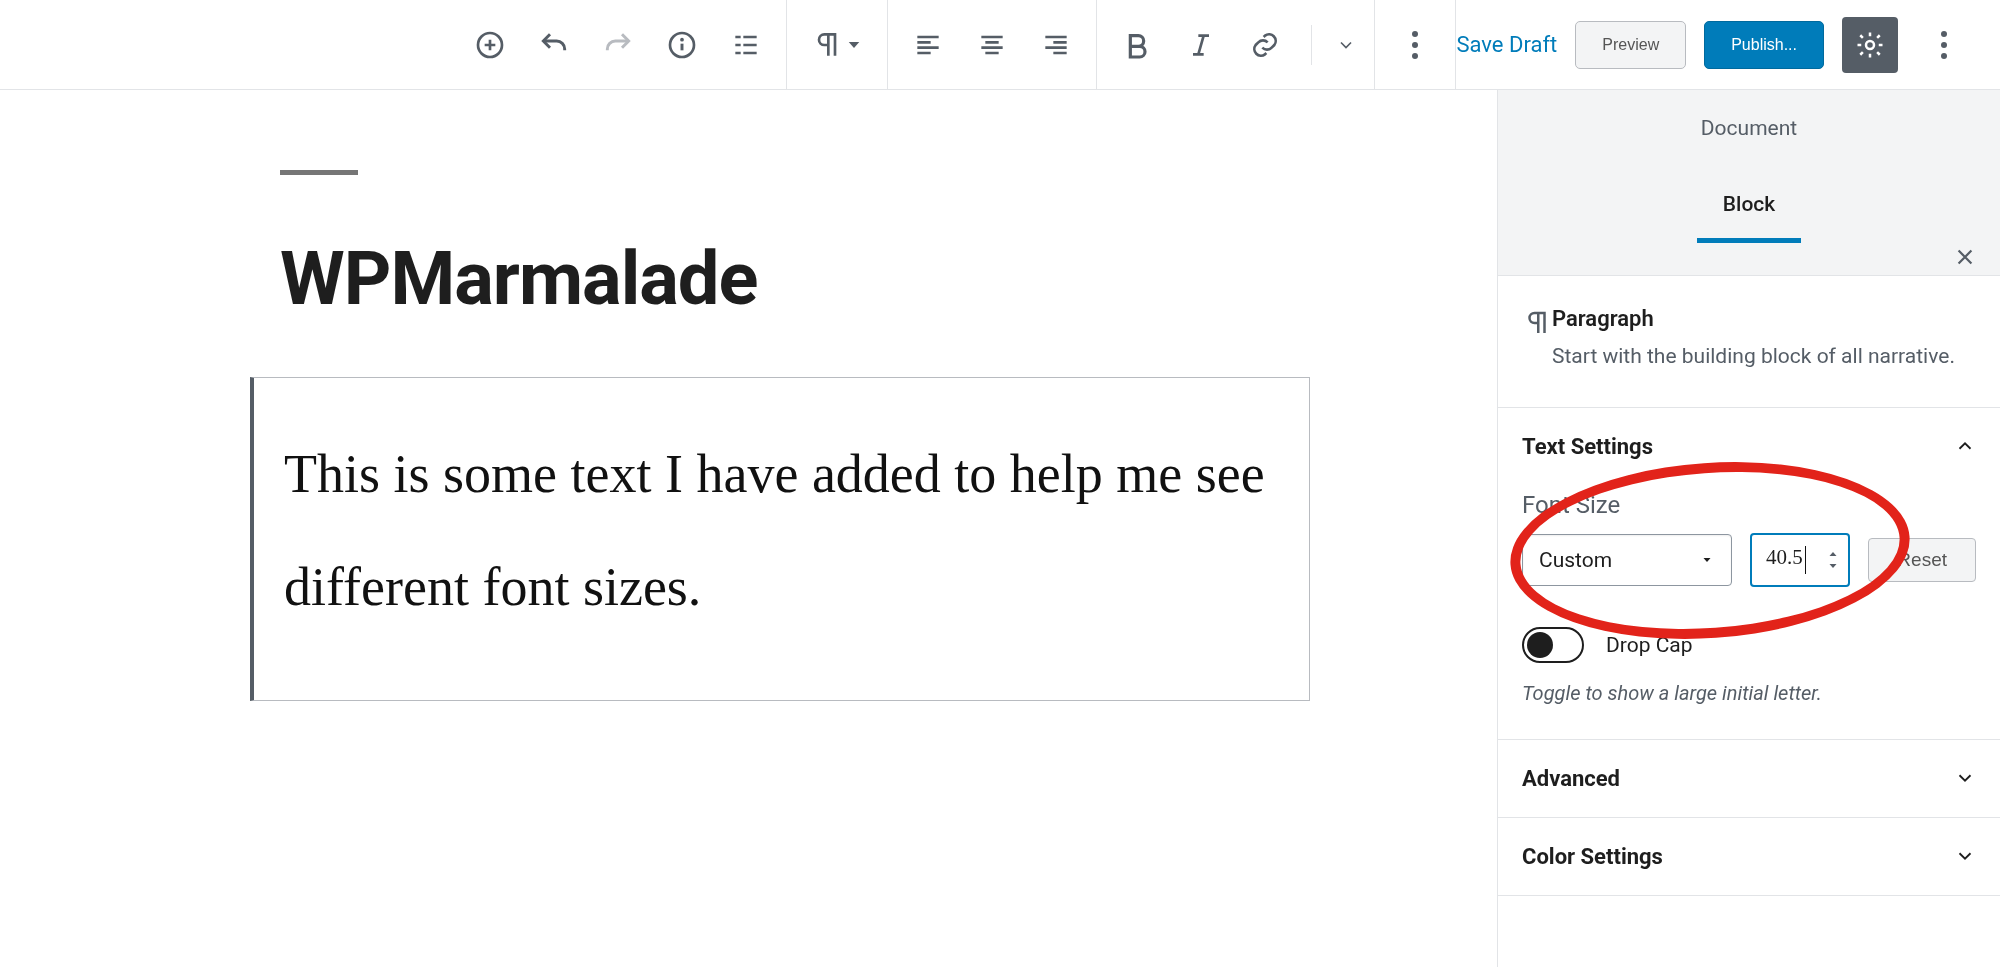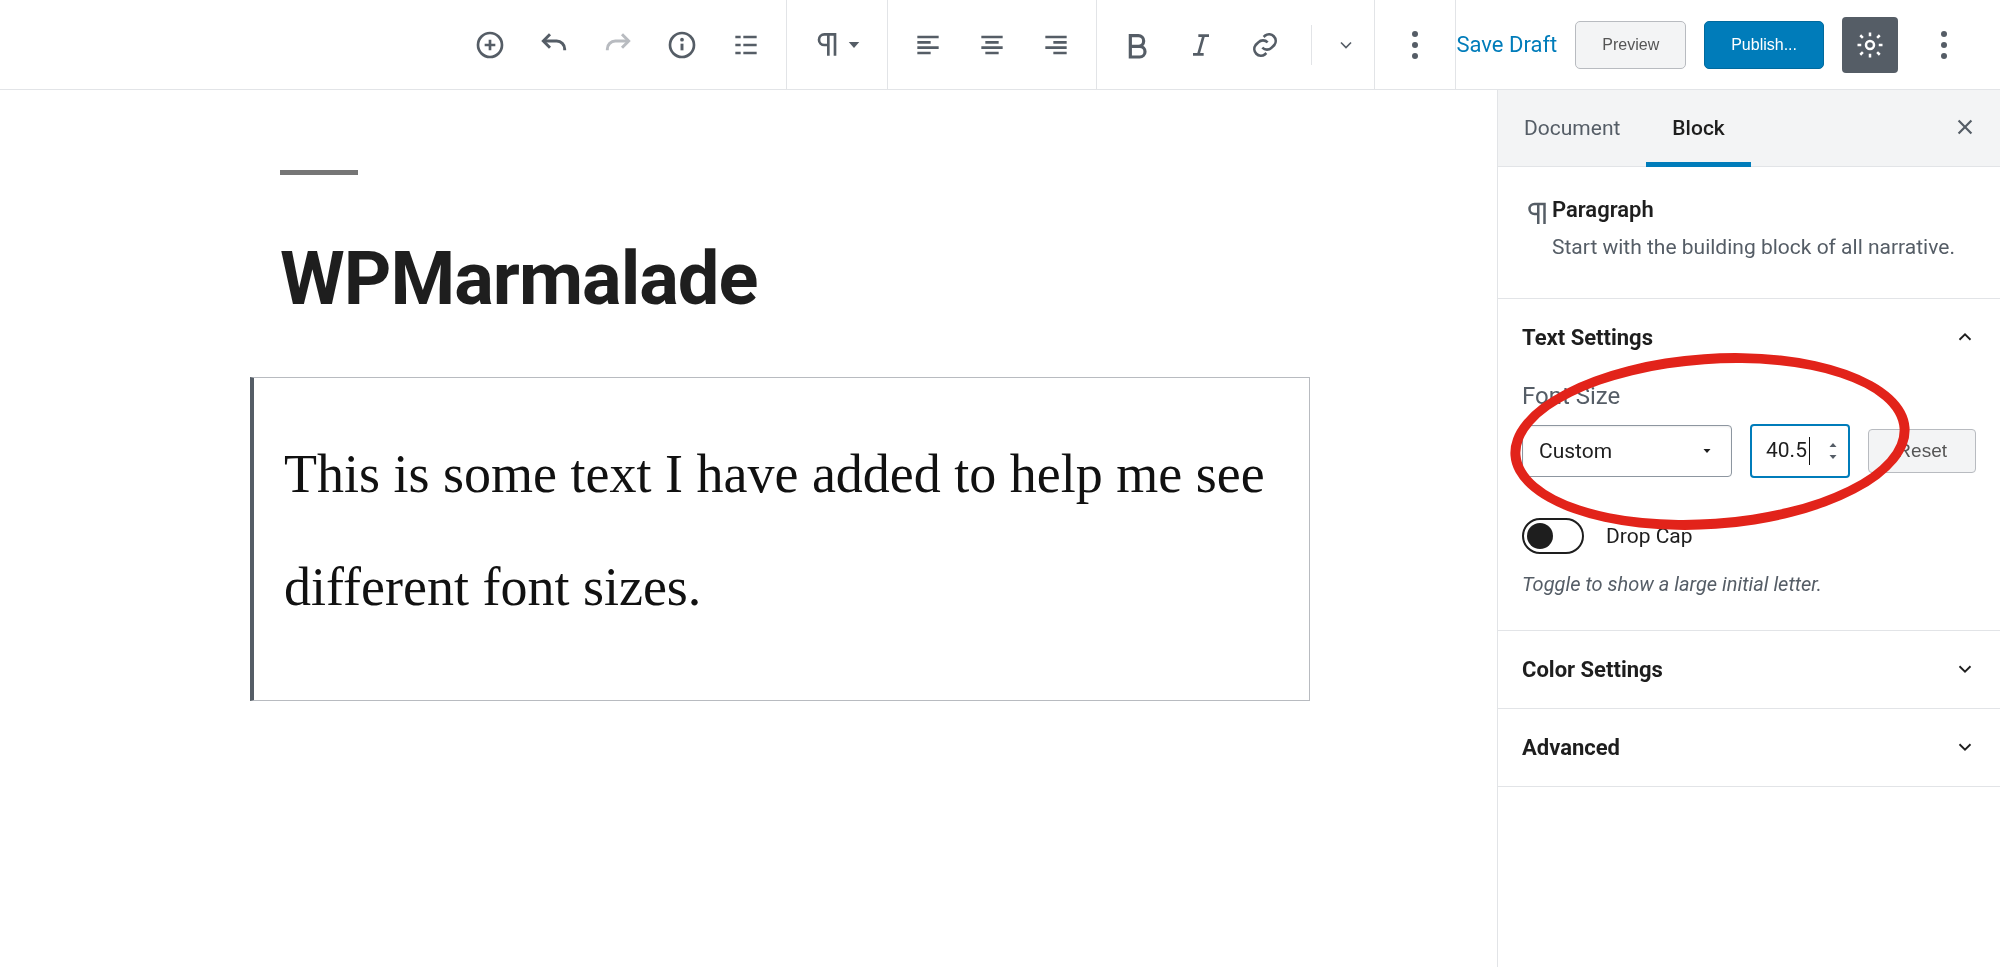--- a/index.html
+++ b/index.html
@@ -130,20 +130,21 @@
     display: flex;
     flex-direction: column;
     font-size: 21px;
   }
   .side-tabs {
     display: flex;
     align-items: center;
     background:#f3f4f5;
     border-bottom:1px solid #e2e4e7;
     position:relative;
+    flex-direction:column;
   }
   .side-tab {
     padding: 26px 26px;
     cursor: pointer;
     color:#555d66;
   }
   .side-tab.active {
     color:#1e1e1e;
     font-weight:500;
     position:relative;
@@ -216,21 +217,21 @@
     border-radius:4px;
     height:54px;
     width:104px;
     display:flex;
     align-items:center;
     padding:0 8px 0 14px;
     font-size:21px;
     position:relative;
     justify-content: space-between;
   }
-  .num-input .txt{flex:1; position:relative;}
+  .num-input .txt{flex:1; position:relative;font-family:Liberation Serif, serif;}
   .num-input .caret{
     display:inline-block;
     width:1px;height:28px;background:#111;
     vertical-align:middle;
     margin-left:2px;
     animation:blink 1s step-end infinite;
   }
   @keyframes blink{50%{opacity:0;}}
   .spinners{display:flex;flex-direction:column;gap:0;color:#555d66;}
   .spinners svg{width:14px;height:12px;display:block;}
@@ -529,29 +530,29 @@
             <div class="knob"></div>
           </div>
           <span>Drop Cap</span>
         </div>
         <div class="help-text">Toggle to show a large initial letter.</div>
       </div>
     </div>
 
     <div class="side-section">
       <div class="side-section-header">
+        <span>Advanced</span>
+        <svg viewBox="0 0 24 24" class="chevron-down">
+            <use href="#i-chev-d"></use>
+          </svg>
+      </div>
+    </div>
+
+    <div class="side-section">
+      <div class="side-section-header">
         <span>Color Settings</span>
         <svg viewBox="0 0 24 24" class="chevron-down">
             <use href="#i-chev-d"></use>
           </svg>
       </div>
     </div>
-
-    <div class="side-section">
-      <div class="side-section-header">
-        <span>Advanced</span>
-        <svg viewBox="0 0 24 24" class="chevron-down">
-            <use href="#i-chev-d"></use>
-          </svg>
-      </div>
-    </div>
   </div>
 </div>
 
 </body></html>

